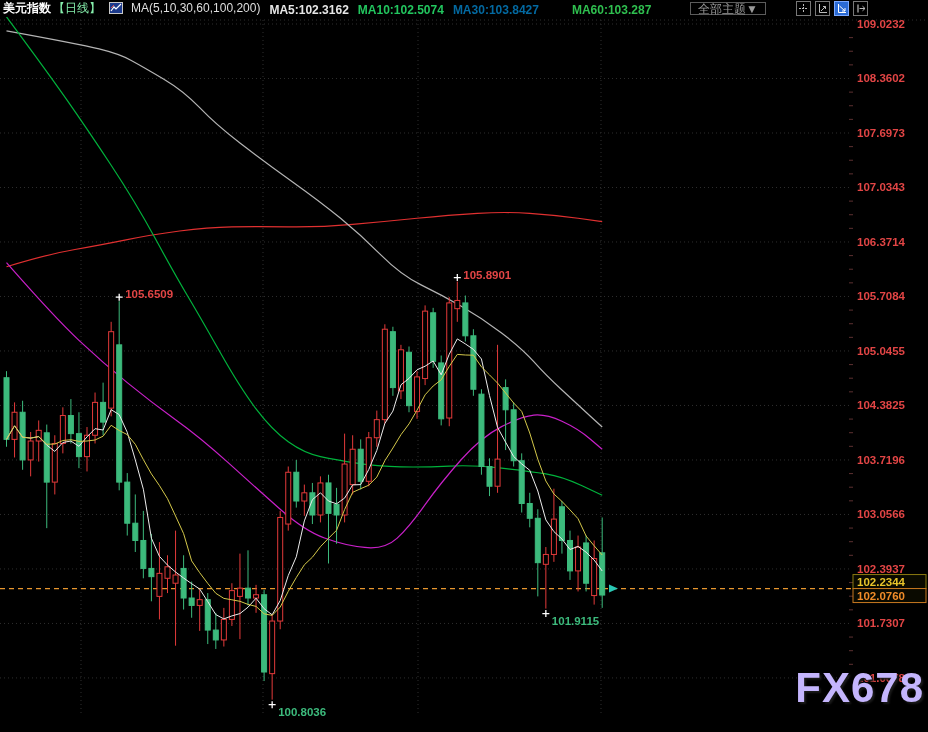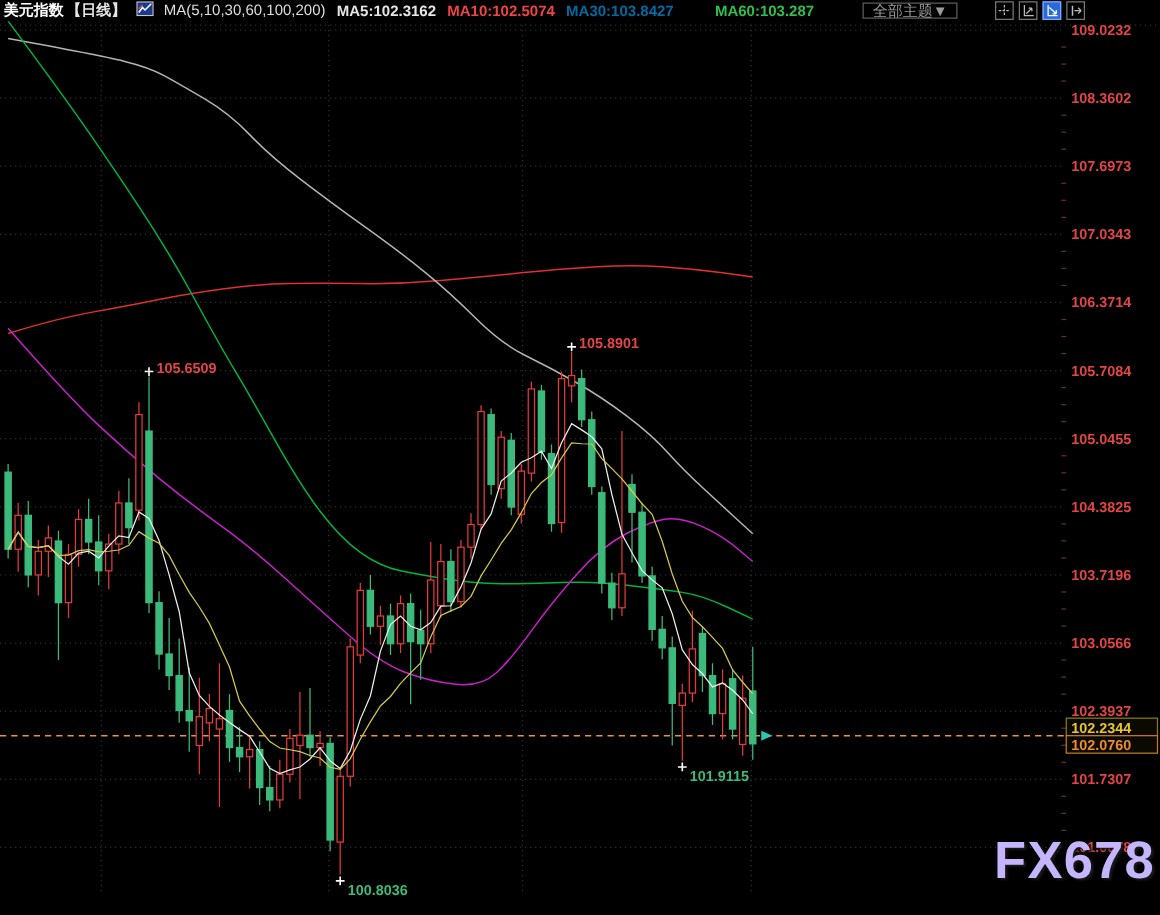--- a/index.html
+++ b/index.html
@@ -2,21 +2,21 @@
 <html><head>
 <meta charset="utf-8">
 <style>
   html,body{margin:0;padding:0;background:#000;width:928px;height:732px;overflow:hidden;
     font-family:"Liberation Sans","DejaVu Sans",sans-serif;}
   #stage{position:relative;width:928px;height:732px;background:#000;}
   #topbar{position:absolute;left:0;top:0;width:928px;height:17px;display:flex;align-items:flex-start;
     z-index:5;background:#000;white-space:nowrap;}
   #topbar .t{font-size:12px;line-height:16px;}
   .sym{color:#ffffff;font-weight:bold;margin-left:3px;}
-  .per{color:#e5e5e5;font-weight:bold;margin-left:2px;}
+  .per{color:#86efac;font-weight:normal;margin-left:2px;}
   .chip{display:inline-block;width:14px;height:12px;margin:0 4px 0 8px;}
   .map{color:#dedede;margin-left:4px;}
   .mav{margin-left:9px;font-weight:bold;margin-top:22px;}
   #rightctl{position:absolute;right:60px;top:1px;display:flex;align-items:center;z-index:6;}
   #themeBtn{border:1px solid #5c5c5c;color:#9a9a9a;font-size:12px;line-height:13px;height:13px;
     padding:0 7px;background:transparent;cursor:pointer;text-align:center;}
   .icoBtn{width:13px;height:13px;border:1px solid #777;margin-left:4px;display:flex;
     align-items:center;justify-content:center;background:#000;cursor:pointer;}
   .icoBtn.active{background:#2a6ad4;border-color:#7aa8ff;}
   #icons{display:flex;margin-left:26px;}
@@ -272,21 +272,21 @@
     <span class="t sym">美元指数</span>
     <span class="t per">【日线】</span>
     <span class="chip">
       <svg width="14" height="12">
           <rect x="0.5" y="0.5" width="13" height="11" fill="#1c3a8c" stroke="#c8c8c8"></rect>
       <polyline points="2,9 5,5 7,7 12,2" fill="none" stroke="#ffffff" stroke-width="1.2"></polyline>
       <polyline points="2,6 5,3" fill="none" stroke="#e05050" stroke-width="1"></polyline>
         </svg>
     </span>
     <span class="t map">MA(5,10,30,60,100,200)</span>
-    <span id="maList"><span class="t mav" style="color: rgb(230, 230, 230);">MA5:102.3162</span><span class="t mav" style="color: #ef4444;">MA10:102.5074</span><span class="t mav" style="color: #0369a1;">MA30:103.8427</span><span class="t mav" style="color: rgb(47, 191, 79); padding-left: 24px;">MA60:103.287</span></span>
+    <span id="maList"><span class="t mav" style="color: rgb(230, 230, 230);">MA5:102.3162</span><span class="t mav" style="color: #22c55e;">MA10:102.5074</span><span class="t mav" style="color: #0369a1;">MA30:103.8427</span><span class="t mav" style="color: rgb(47, 191, 79); padding-left: 24px;">MA60:103.287</span></span>
   </div>
 
   <div id="rightctl">
     <button id="themeBtn">全部主题▼</button>
     <span id="icons">
       <span class="icoBtn">
         <svg width="11" height="11">
             <path d="M5.5 1 V10 M1 5.5 H10" stroke="#bbb" stroke-width="1" stroke-dasharray="2 1" fill="none"></path>
           </svg>
       </span>

